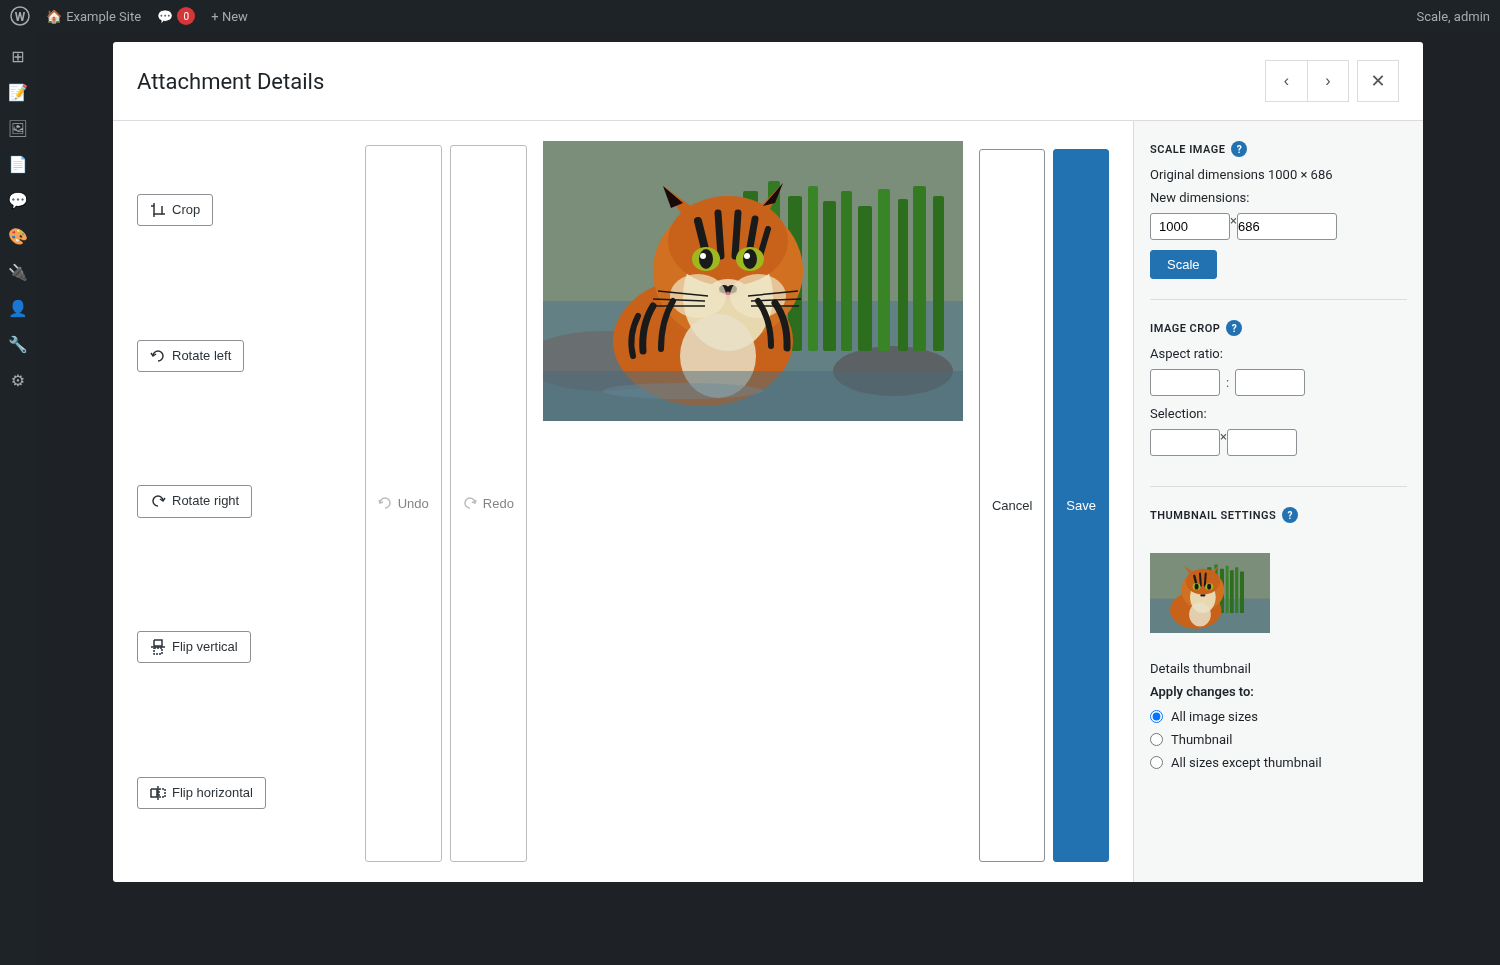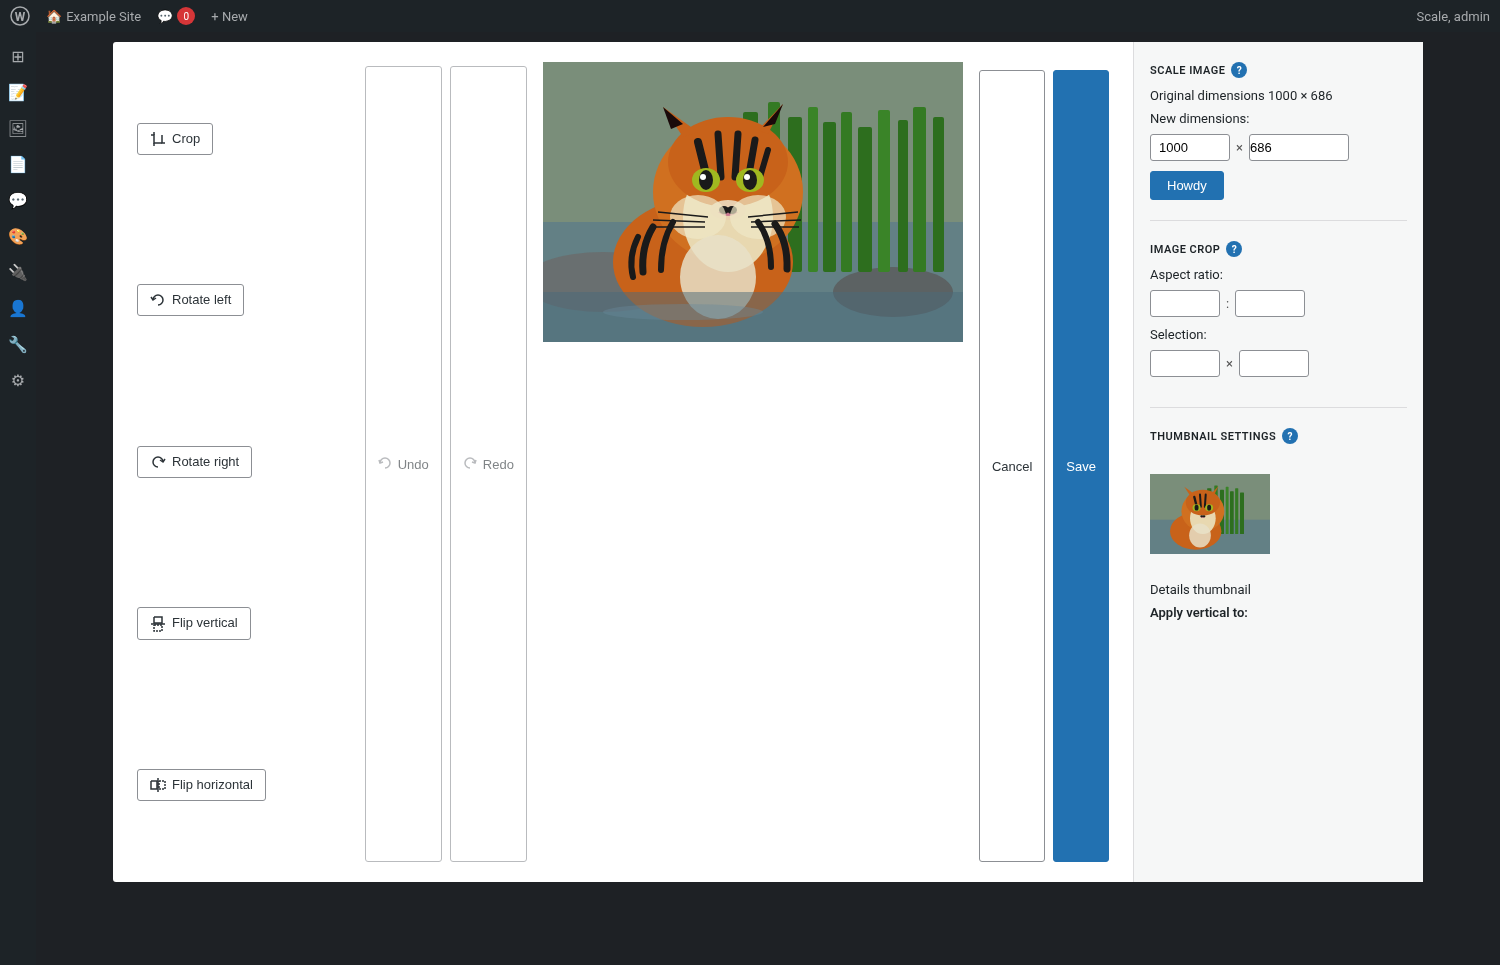--- a/index.html
+++ b/index.html
@@ -287,22 +287,21 @@
     }
 
     .panel-label {
       font-size: 13px;
       color: #1d2327;
       margin-bottom: 8px;
     }
 
     .dimension-row {
       display: flex;
-      align-items: center;
-      gap: 6px;
+      align-items: flex-start;
       margin-bottom: 10px;
     }
     .dimension-input {
       width: 80px;
       padding: 5px 8px;
       border: 1px solid #8c8f94;
       border-radius: 3px;
       font-size: 13px;
       background: white;
     }
@@ -407,20 +406,28 @@
   <div class="sidebar-icon">🔌</div>
   <div class="sidebar-icon">👤</div>
   <div class="sidebar-icon">🔧</div>
   <div class="sidebar-icon">⚙</div>
 </div>
 
 <div class="main-area">
   <div class="modal-overlay">
     <div class="modal">
 
+      <div class="modal-header">
+        <h1 class="modal-title">Attachment Details</h1>
+        <div class="modal-nav">
+          <button class="modal-nav-btn">‹</button>
+          <button class="modal-nav-btn">›</button>
+        </div>
+        <button class="modal-close-btn">✕</button>
+      </div>
 
       <div class="modal-body">
 
         <div class="editor-area">
 
           <div class="toolbar">
             <button class="toolbar-btn">
               <svg width="16" height="16" viewBox="0 0 16 16" fill="none" stroke="#2c3338" stroke-width="1.5">
                 <polyline points="1,4 4,4 4,12 12,12"></polyline>
                 <polyline points="4,1 4,4"></polyline>
@@ -569,21 +576,21 @@
               <span>SCALE IMAGE</span>
               <div class="help-icon">?</div>
             </div>
             <p class="panel-label">Original dimensions 1000 × 686</p>
             <p class="panel-label">New dimensions:</p>
             <div class="dimension-row">
               <input class="dimension-input" type="text" value="1000" style="">
               <span class="dimension-sep">×</span>
               <input class="dimension-input-wide" type="text" value="686" style="">
             </div>
-            <button class="btn-scale">Howdy</button>
+            <button class="btn-scale">Scale</button>
           </div>
 
           <div class="panel-section">
             <div class="panel-section-title">
               <span>IMAGE CROP</span>
               <div class="help-icon">?</div>
             </div>
             <p class="panel-label">Aspect ratio:</p>
             <div class="aspect-row">
               <input class="aspect-input" type="text" value="" style="">
@@ -626,21 +633,35 @@
               <ellipse cx="163" cy="118" rx="14" ry="12" fill="#a0b820"></ellipse>
               <ellipse cx="207" cy="118" rx="14" ry="12" fill="#a0b820"></ellipse>
               <ellipse cx="163" cy="118" rx="7" ry="10" fill="#1a1a1a"></ellipse>
               <ellipse cx="207" cy="118" rx="7" ry="10" fill="#1a1a1a"></ellipse>
               <path d="M175 150 Q185 158 195 150" fill="#c87890"></path>
               <ellipse cx="181" cy="148" rx="5" ry="4" fill="#1a1a1a"></ellipse>
               <ellipse cx="189" cy="148" rx="5" ry="4" fill="#1a1a1a"></ellipse>
               <ellipse cx="175" cy="215" rx="38" ry="42" fill="#e8e0c8" opacity="0.85"></ellipse>
             </svg>
             <p class="thumbnail-label">Details thumbnail</p>
-            <p class="apply-label">Apply vertical to:</p>
+            <p class="apply-label">Apply changes to:</p>
+            <div class="radio-group">
+              <label class="radio-item">
+                <input type="radio" name="apply-changes" checked="" style="">
+                <span>All image sizes</span>
+              </label>
+              <label class="radio-item">
+                <input type="radio" name="apply-changes" style="">
+                <span>Thumbnail</span>
+              </label>
+              <label class="radio-item">
+                <input type="radio" name="apply-changes" style="">
+                <span>All sizes except thumbnail</span>
+              </label>
+            </div>
           </div>
 
         </div>
 
       </div>
     </div>
   </div>
 </div>
 
 </body></html>

